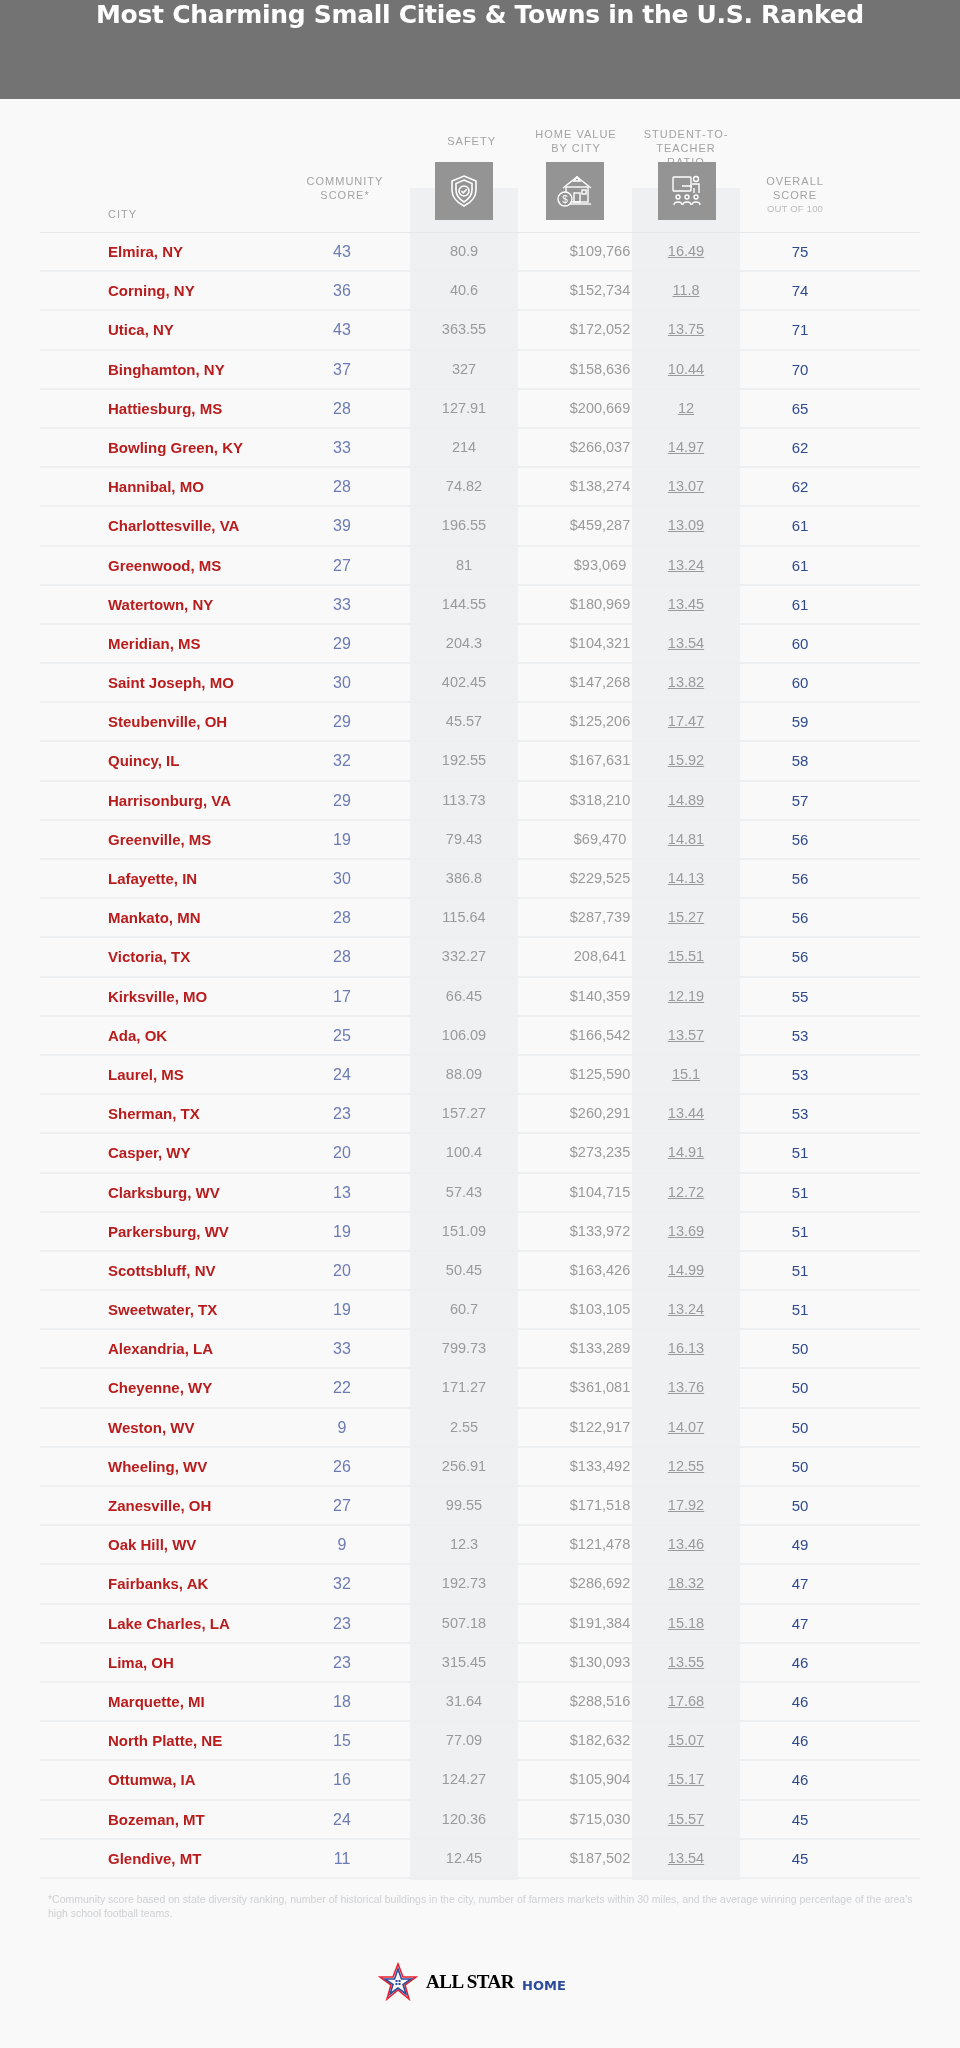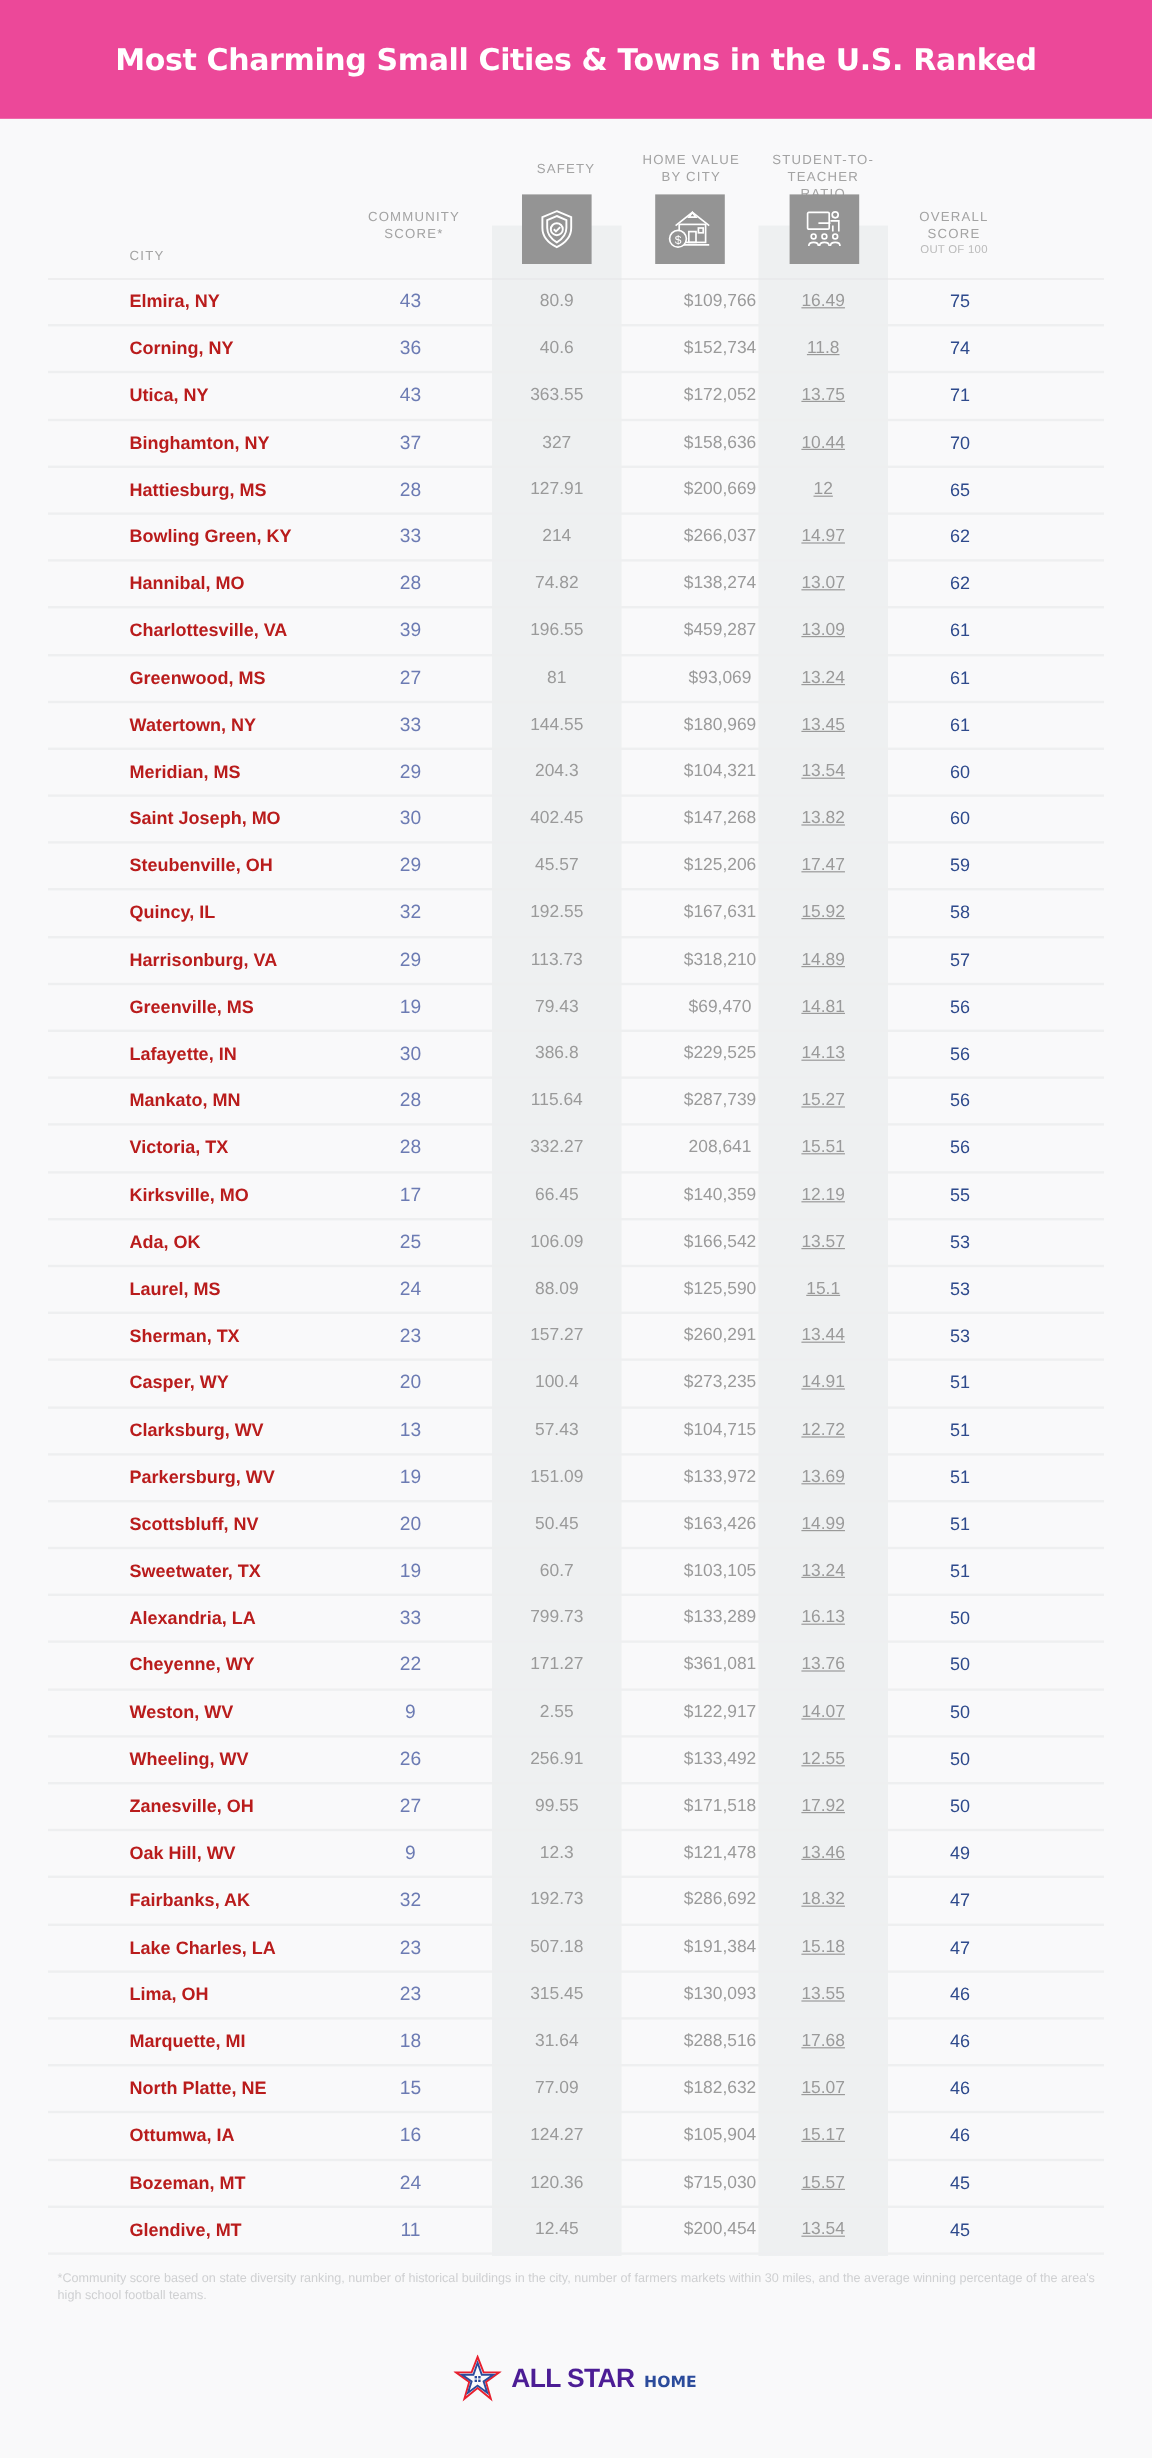--- a/index.html
+++ b/index.html
@@ -1,35 +1,35 @@
 <!DOCTYPE html>
 <html><head>
 <meta charset="utf-8">
 <style>
   * { box-sizing: border-box; margin: 0; padding: 0; }
   body { width: 960px; height: 2048px; background: #f9f9fa; font-family: "Liberation Sans", sans-serif; position: relative; overflow: hidden; }
-  .banner { position: absolute; left: 0; top: 0; width: 960px; height: 99px; background: #ec4899; display: flex; align-items: center; justify-content: center; }
+  .banner { position: absolute; left: 0; top: 0; width: 960px; height: 99px; background: #737373; display: flex; justify-content: center; }
   .banner h1 { color: #fff; font-family: "DejaVu Sans", sans-serif; font-weight: bold; font-size: 25px; letter-spacing: -0.3px; }
   .shade { position: absolute; background: #eef0f1; }
   .hdr { position: absolute; color: #a3a3a3; font-size: 11px; letter-spacing: 1px; text-align: center; text-transform: uppercase; line-height: 14px; }
   .hdr .sub { font-size: 9.5px; letter-spacing: 0.2px; color: #bbb; }
   .iconbox { position: absolute; width: 58px; height: 58px; background: #949494; display: flex; align-items: center; justify-content: center; }
   .hline { position: absolute; left: 40px; width: 880px; height: 1px; background: #e6e7e8; }
   .rows { position: absolute; left: 40px; top: 233px; width: 880px; }
   .row { position: relative; height: 39.2px; border-bottom: 2px solid #eeeff0; font-size: 15px; }
   .row span { position: absolute; top: 0; line-height: 37px; }
   .c-city { left: 68px; font-weight: bold; color: #b91c1c; font-size: 15px; }
   .c-comm { left: 272px; width: 60px; text-align: center; color: #6c7bb3; font-size: 16px; }
   .c-safe { left: 370px; width: 108px; text-align: center; color: #9a9a9a; font-size: 14.5px; }
   .c-home { left: 504px; width: 112px; text-align: center; color: #9a9a9a; font-size: 14.5px; }
   .c-ratio { left: 592px; width: 108px; text-align: center; color: #9a9a9a; font-size: 14.5px; text-decoration: underline; }
   .c-over { left: 730px; width: 60px; text-align: center; color: #2e4a8c; font-weight: normal; font-size: 15px; }
   .footnote { position: absolute; left: 48px; top: 1892px; width: 870px; color: #cfd0d2; font-size: 10.5px; line-height: 14px; }
   .logo { position: absolute; left: 378px; top: 1962px; display: flex; align-items: center; gap: 8px; }
-  .logo .all { color: #4c1d95; font-weight: bold; font-size: 22px; font-family: Liberation Sans, sans-serif; letter-spacing: -0.5px; }
+  .logo .all { color: #000000; font-weight: bold; font-size: 19px; font-family: Liberation Serif, serif; letter-spacing: -0.5px; }
   .logo .home { color: #2b4b9b; font-weight: bold; font-size: 13px; font-family: "DejaVu Sans", sans-serif; margin-top: 6px; }
 </style>
 </head>
 <body>
 
 <div class="banner">
   <h1>Most Charming Small Cities &amp; Towns in the U.S. Ranked</h1>
 </div>
 
 <div class="shade" style="left:410px; top:188px; width:108px; height:1692px;"></div>
@@ -407,21 +407,21 @@
       <span class="c-comm">24</span>
       <span class="c-safe">120.36</span>
       <span class="c-home">$715,030</span>
       <span class="c-ratio">15.57</span>
       <span class="c-over">45</span>
     </div>
     <div class="row">
       <span class="c-city">Glendive, MT</span>
       <span class="c-comm">11</span>
       <span class="c-safe">12.45</span>
-      <span class="c-home">$200,454</span>
+      <span class="c-home">$187,502</span>
       <span class="c-ratio">13.54</span>
       <span class="c-over">45</span>
     </div>
   </div>
 
 <div class="footnote">*Community score based on state diversity ranking, number of historical buildings in the city, number of farmers markets within 30 miles, and the average winning percentage of the area's high school football teams.</div>
 
 <div class="logo">
   <svg width="40" height="40" viewBox="0 0 40 40" fill="none" stroke-width="1.6">
     <path d="M20 2 L25 15 L38 15 L27 23 L31 37 L20 28 L9 37 L13 23 L2 15 L15 15 Z" stroke="#e8202e"></path>

